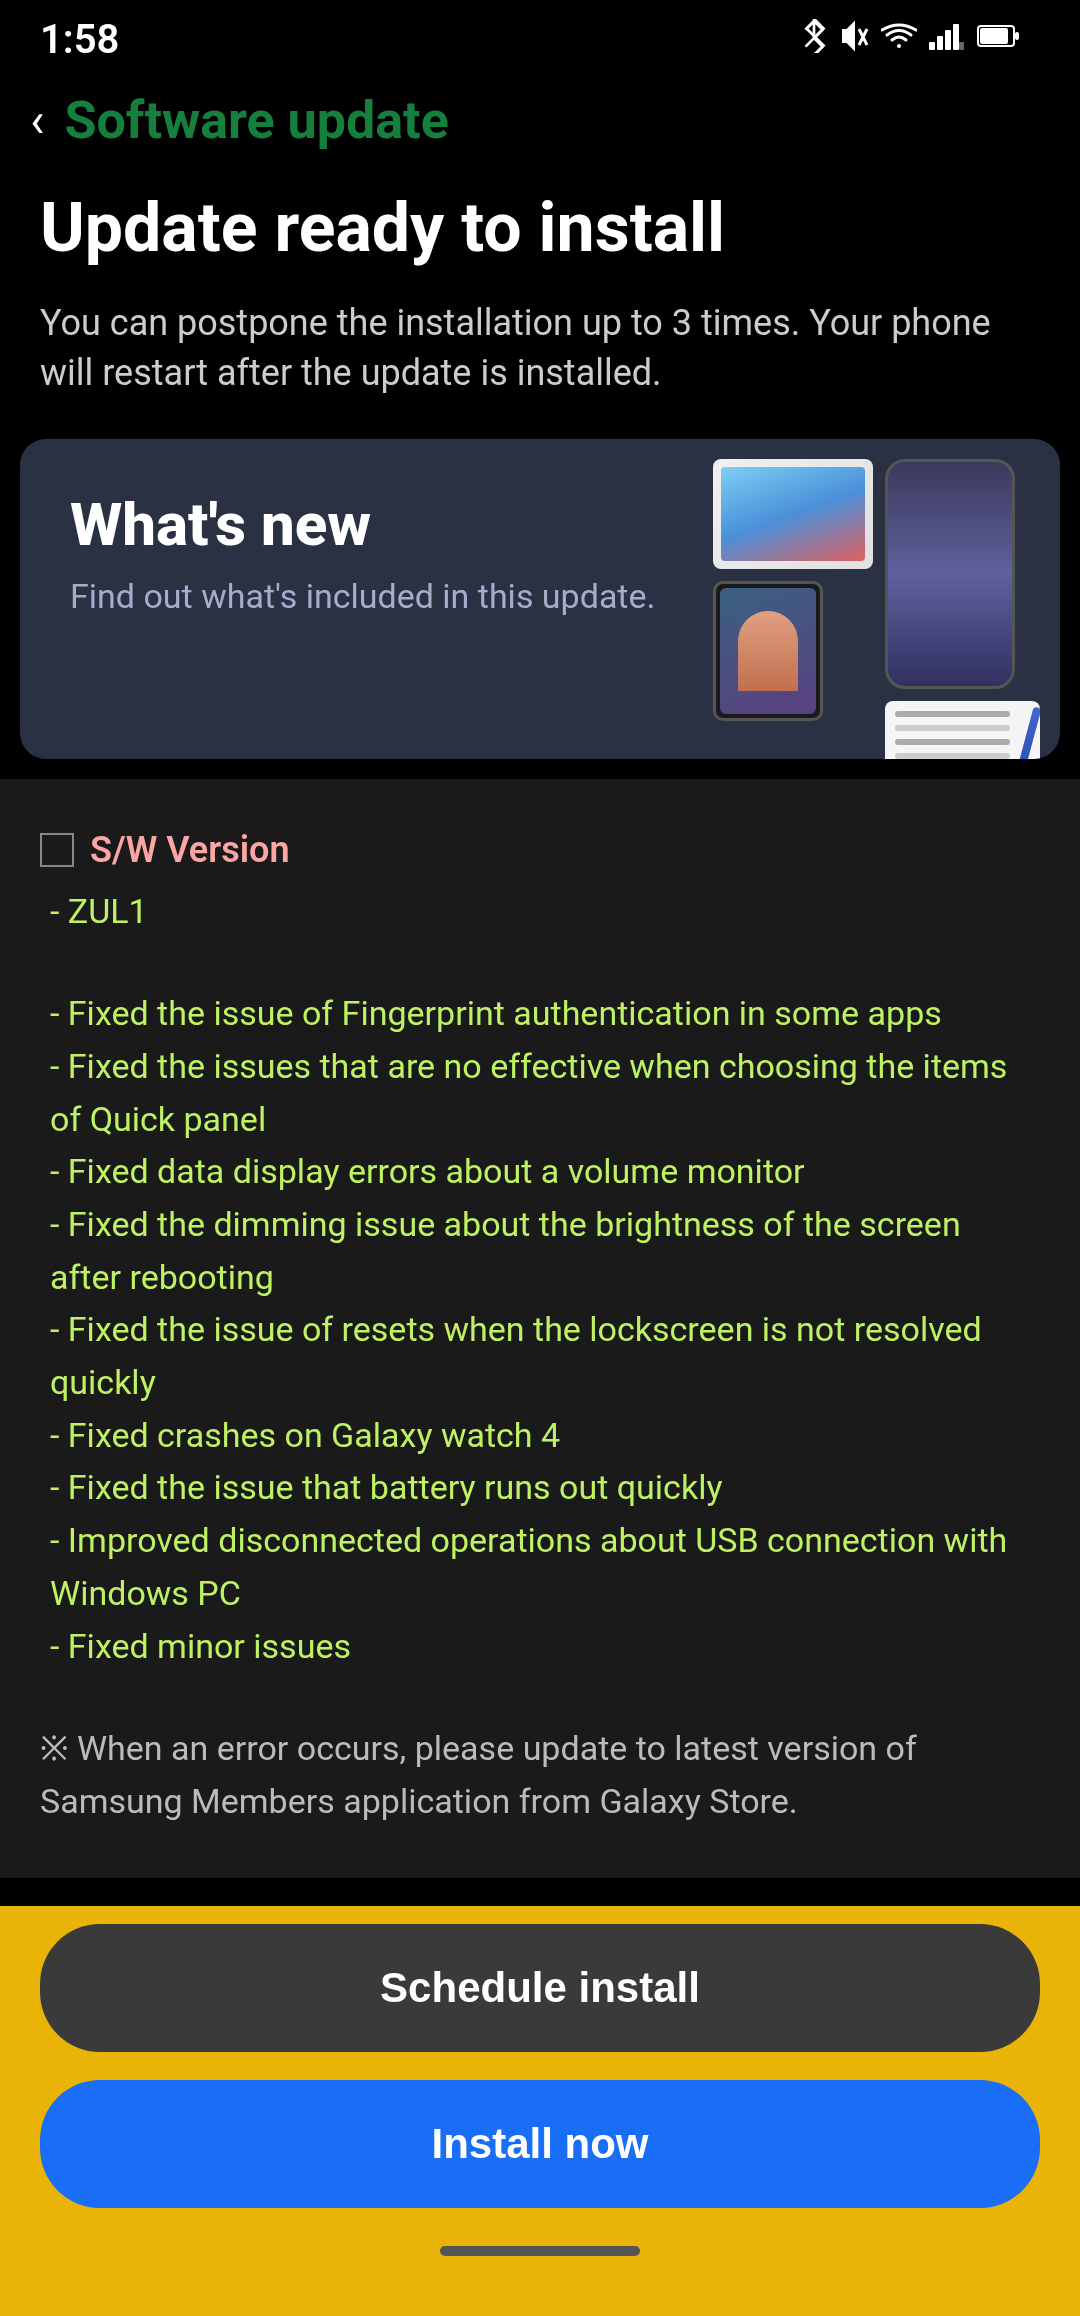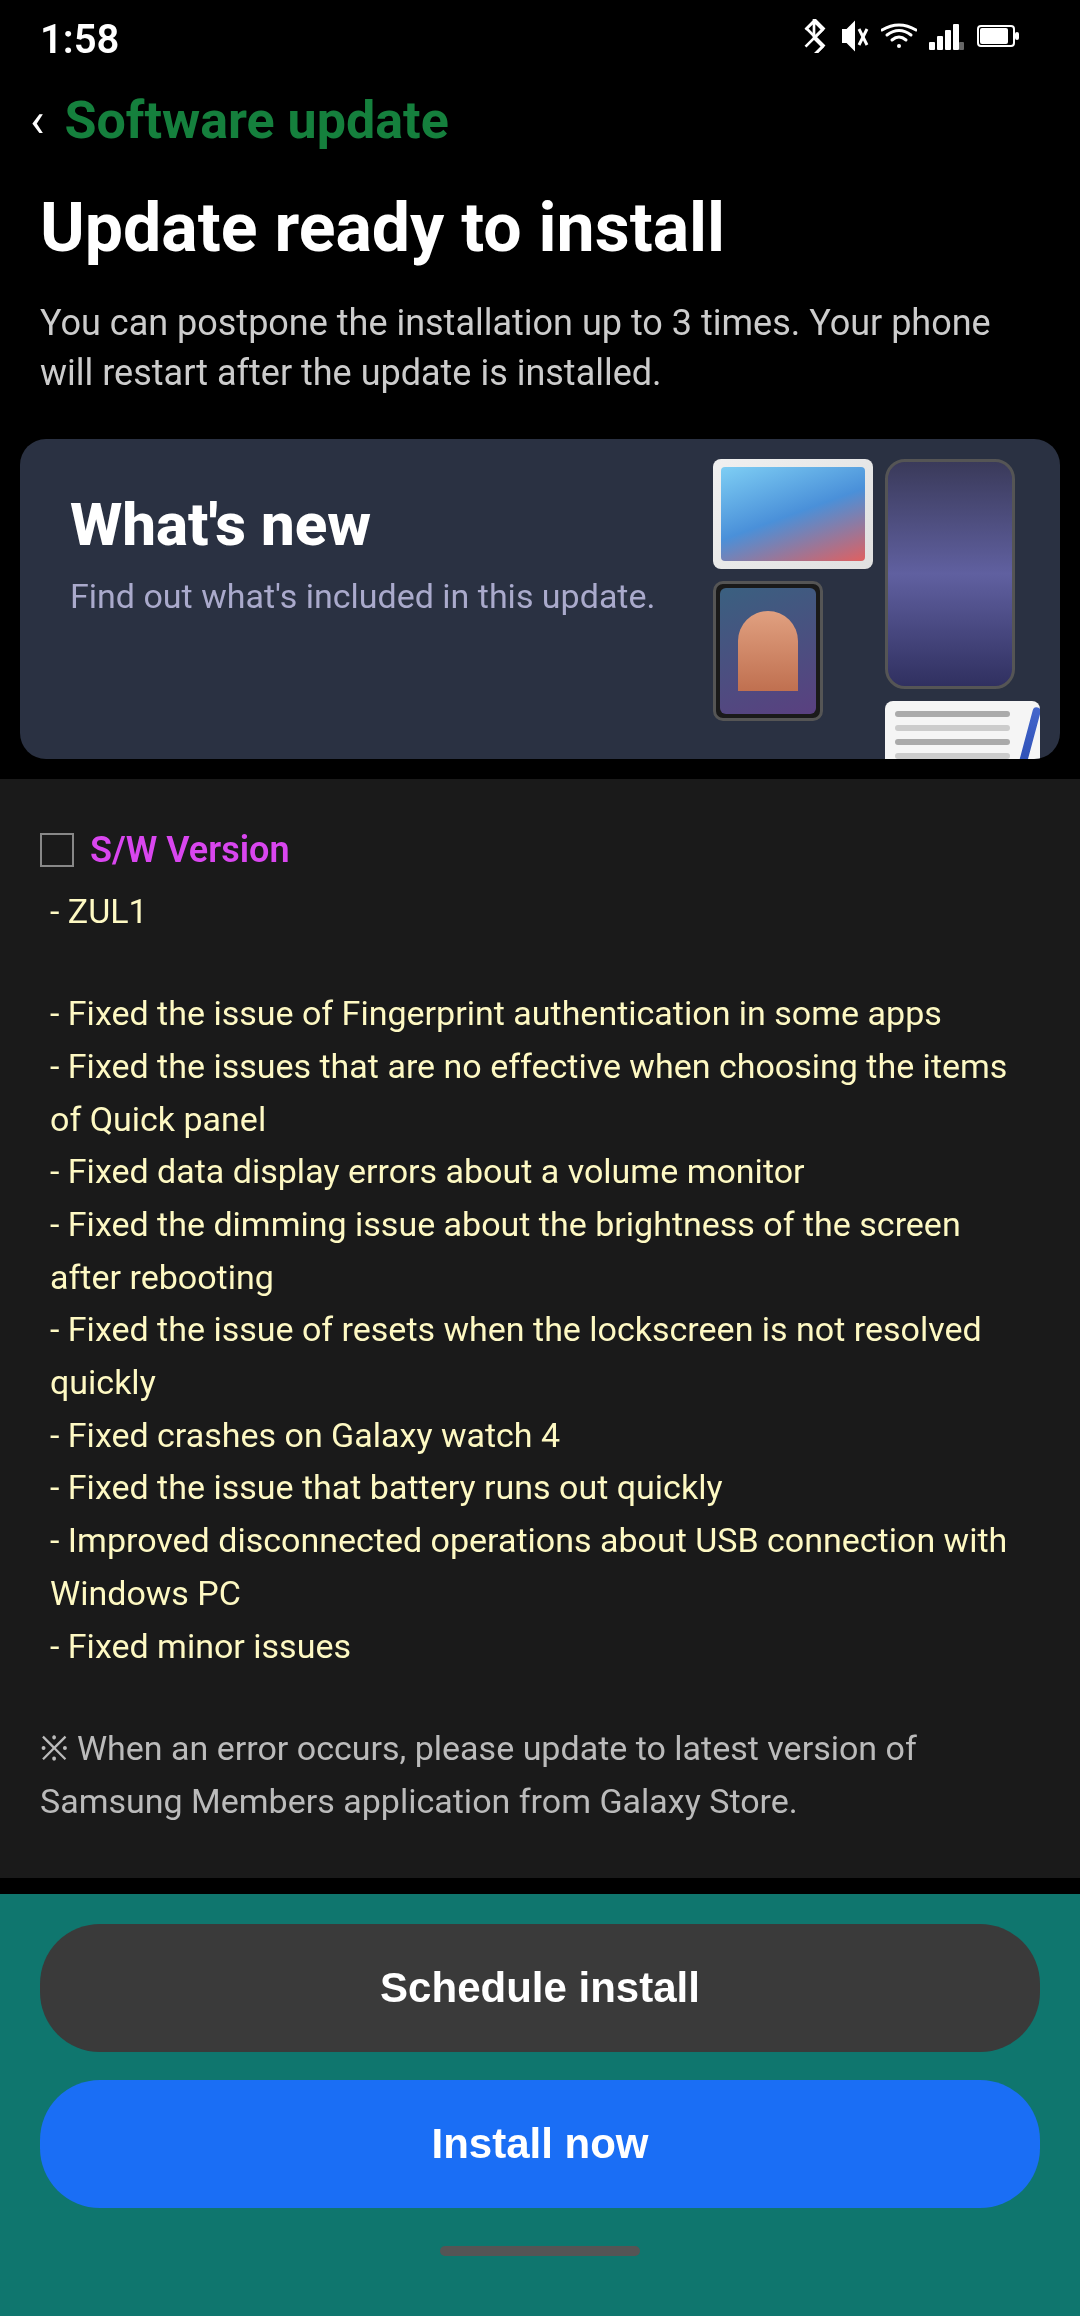--- a/index.html
+++ b/index.html
@@ -216,56 +216,56 @@
       padding: 50px 40px;
     }
 
     .section-item {
       margin-bottom: 50px;
     }
 
     .section-heading {
       font-size: 36px;
       font-weight: 600;
-      color: #d946ef;
+      color: #fca5a5;
       margin-bottom: 14px;
       display: flex;
       align-items: center;
       gap: 16px;
     }
 
     .checkbox-icon {
       width: 34px;
       height: 34px;
       border: 2px solid #888;
       display: inline-block;
       flex-shrink: 0;
     }
 
     .section-body {
       font-size: 34px;
-      color: #fef9c3;
+      color: #bef264;
       line-height: 1.55;
       padding-left: 10px;
     }
 
     .error-note {
       font-size: 34px;
       color: #bbbbbb;
       line-height: 1.55;
       margin-top: 40px;
     }
 
     .buttons-container {
       position: fixed;
       bottom: 0;
       left: 0;
       width: 1080px;
-      background: #0f766e;
-      padding: 30px 40px 60px 40px;
+      background: #eab308;
+      padding: 18px 40px 60px 40px;
       display: flex;
       flex-direction: column;
       gap: 28px;
     }
 
     .btn-schedule {
       width: 100%;
       padding: 40px;
       background: #3a3a3a;
       border: none;

